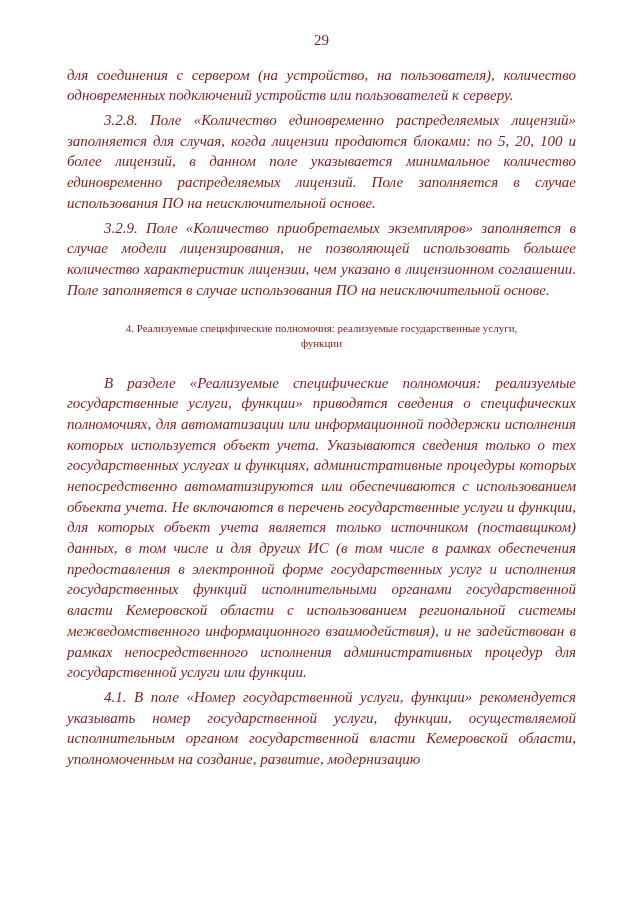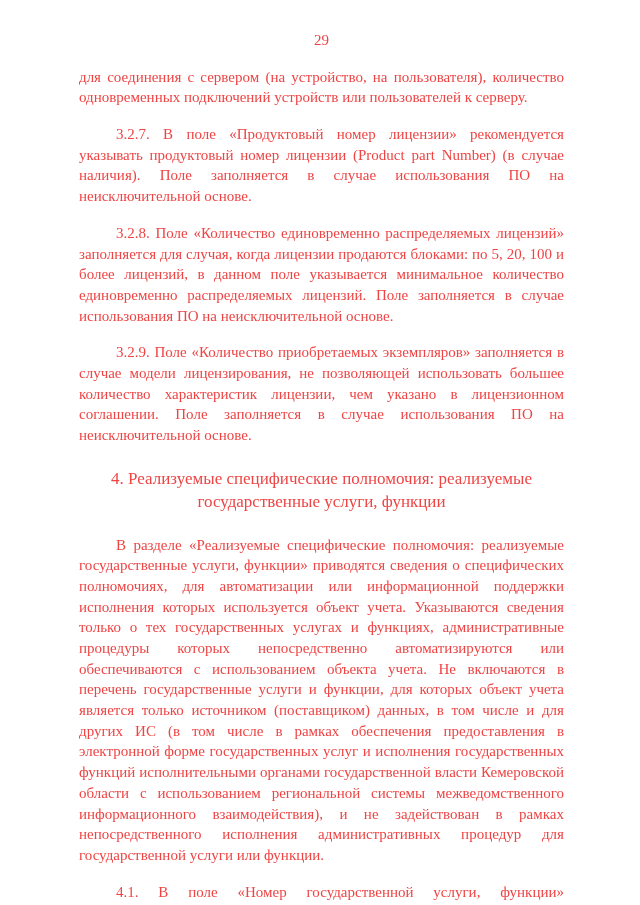--- a/index.html
+++ b/index.html
@@ -9,53 +9,53 @@
   }
   .page {
     width: 640px;
     height: 905px;
     box-sizing: border-box;
     background: #ffffff;
     padding: 30px 60px 30px 63px;
     font-family: "Liberation Serif", serif;
     font-size: 15px;
     line-height: 1.38;
-    color: #ef4444;
+    color: #7f1d1d;
     overflow: hidden;
   }
   .page-number {
     text-align: center;
     margin: 0 0 14px 0;
   }
   .para {
-    margin: 16px;
+    margin: 4px;
     text-align: justify;
     text-indent: 37px;
+    font-style: italic;
   }
   .para.no-indent {
     text-indent: 0;
   }
   .heading {
     font-weight: normal;
-    font-size: 17px;
+    font-size: 11px;
     text-align: center;
     max-width: 430px;
     margin: 21px auto 21px auto;
     line-height: 1.38;
   }
 </style>
 </head>
 <body>
 
 <div class="page">
   <div class="page-number">29</div>
 
   <p class="para no-indent">для соединения с сервером (на устройство, на пользователя), количество одновременных подключений устройств или пользователей к серверу.</p>
 
-  <p class="para">3.2.7. В поле «Продуктовый номер лицензии» рекомендуется указывать продуктовый номер лицензии (Product part Number) (в случае наличия). Поле заполняется в случае использования ПО на неисключительной основе.</p>
 
   <p class="para">3.2.8. Поле «Количество единовременно распределяемых лицензий» заполняется для случая, когда лицензии продаются блоками: по 5, 20, 100 и более лицензий, в данном поле указывается минимальное количество единовременно распределяемых лицензий. Поле заполняется в случае использования ПО на неисключительной основе.</p>
 
   <p class="para">3.2.9. Поле «Количество приобретаемых экземпляров» заполняется в случае модели лицензирования, не позволяющей использовать большее количество характеристик лицензии, чем указано в лицензионном соглашении. Поле заполняется в случае использования ПО на неисключительной основе.</p>
 
 
   <h2 class="heading">4. Реализуемые специфические полномочия: реализуемые государственные услуги, функции</h2>
 
   <p class="para">В разделе «Реализуемые специфические полномочия: реализуемые государственные услуги, функции» приводятся сведения о специфических полномочиях, для автоматизации или информационной поддержки исполнения которых используется объект учета. Указываются сведения только о тех государственных услугах и функциях, административные процедуры которых непосредственно автоматизируются или обеспечиваются с использованием объекта учета. Не включаются в перечень государственные услуги и функции, для которых объект учета является только источником (поставщиком) данных, в том числе и для других ИС (в том числе в рамках обеспечения предоставления в электронной форме государственных услуг и исполнения государственных функций исполнительными органами государственной власти Кемеровской области с использованием региональной системы межведомственного информационного взаимодействия), и не задействован в рамках непосредственного исполнения административных процедур для государственной услуги или функции.</p>
 

